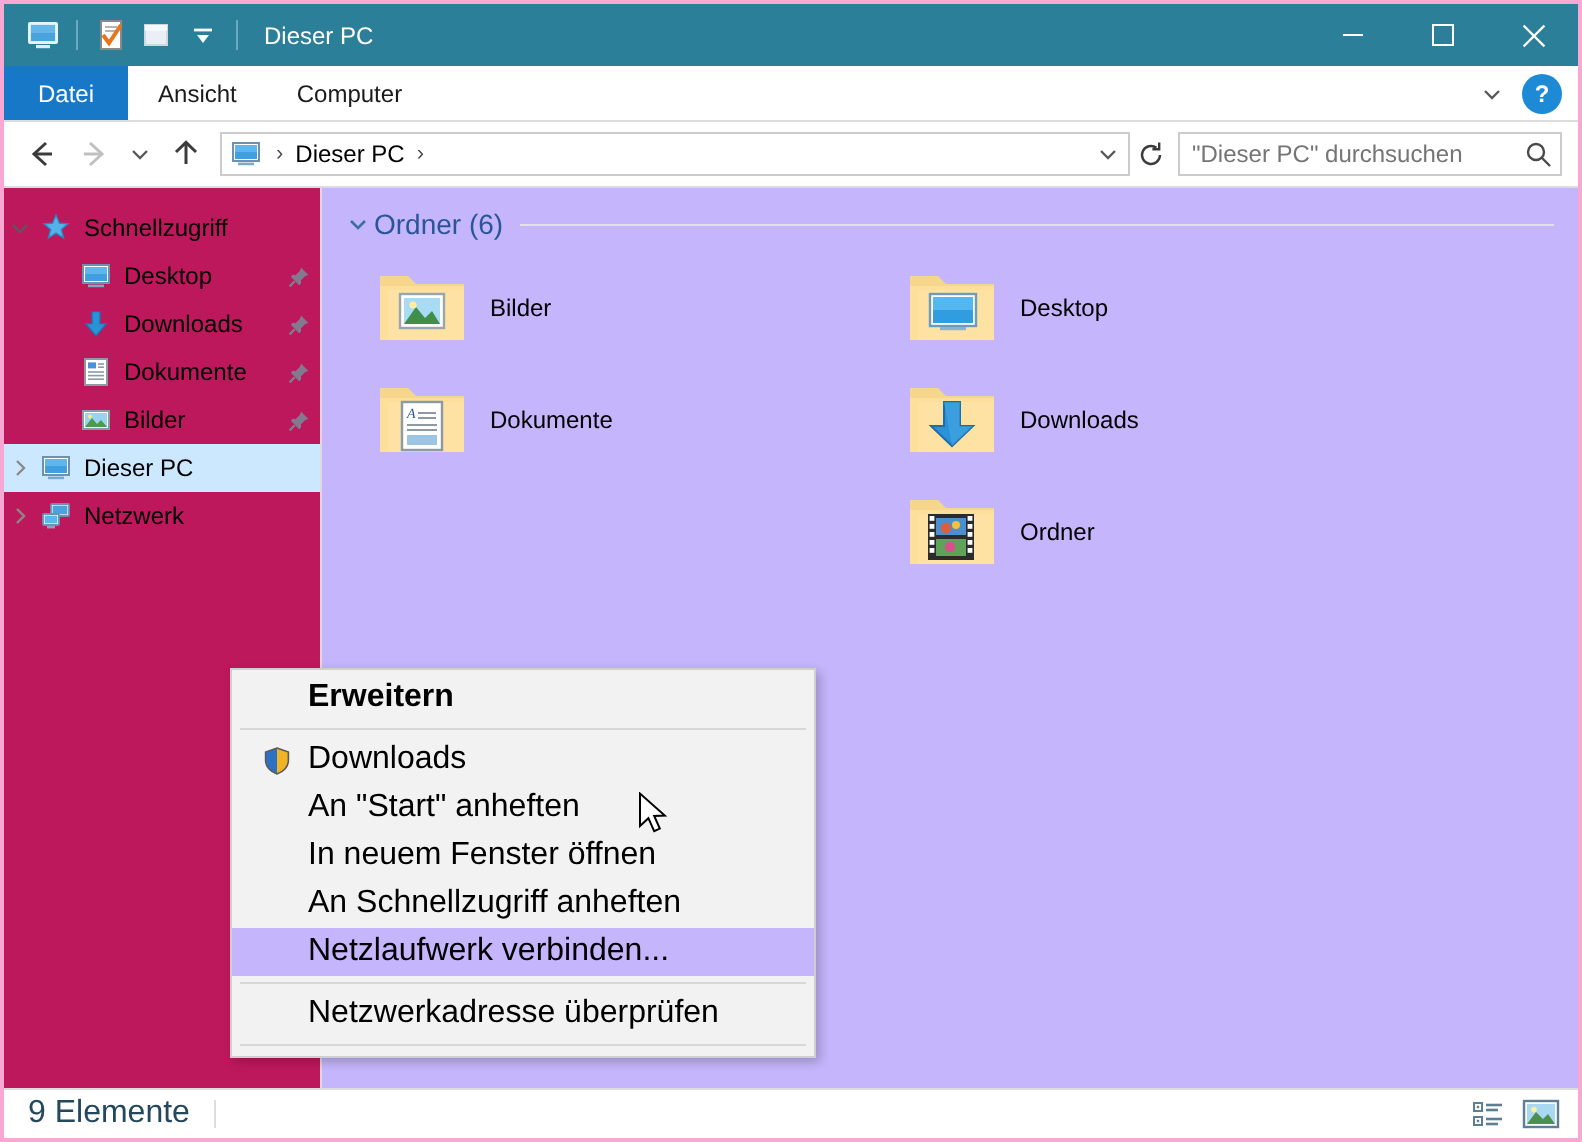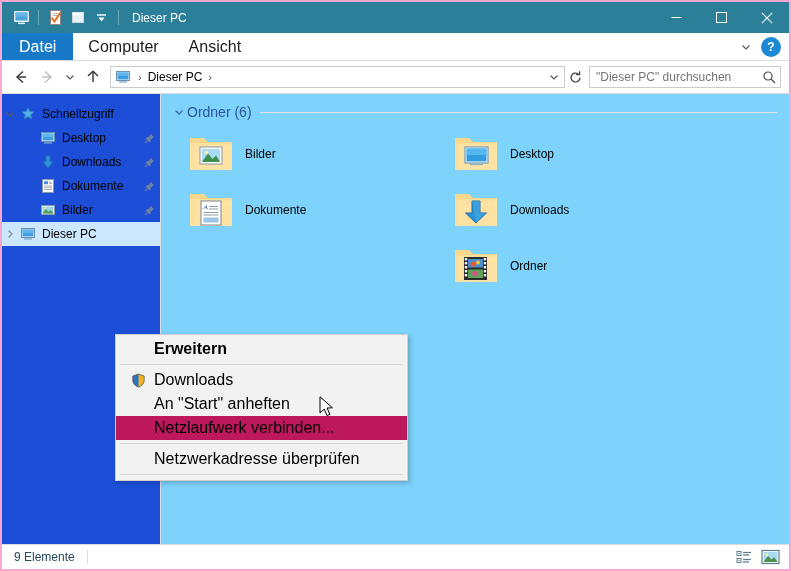--- a/index.html
+++ b/index.html
@@ -84,21 +84,21 @@
     display: flex;
     align-items: stretch;
     border-bottom: 1px solid #dcdcdc;
     flex: 0 0 auto;
     position: relative;
   }
   .tab {
     display: flex;
     align-items: center;
     padding: 0 15px;
-    font-size: 16px;
+    font-size: 12px;
     color: #1b1b1b;
     cursor: default;
   }
   .tab.file {
     background: #1878c8;
     color: #fff;
     padding: 0 17px;
   }
   .ribbon-right {
     margin-left: auto;
@@ -216,21 +216,21 @@
   .bodyrow {
     flex: 1 1 auto;
     display: flex;
     min-height: 0;
     border-top: 1px solid #dcdcdc;
     position: relative;
   }
   .navpane {
     width: 159px;
     flex: 0 0 159px;
-    background: #1d4ed8;
+    background: #be185d;
     border-right: 1px solid #dcdcdc;
     padding-top: 8px;
     box-sizing: border-box;
     position: relative;
     overflow: hidden;
   }
   .nav-item {
     height: 24px;
     display: flex;
     align-items: center;
@@ -262,21 +262,21 @@
     display: flex;
     align-items: center;
     justify-content: center;
     opacity: .85;
   }
   .indent-1 { padding-left: 20px; }
 
   
   .content {
     flex: 1 1 auto;
-    background: #7dd3fc;
+    background: #c4b5fd;
     position: relative;
     overflow: hidden;
   }
   .group-header {
     display: flex;
     align-items: center;
     padding: 10px 12px 0 10px;
   }
   .group-chev {
     width: 16px;
@@ -325,21 +325,21 @@
   .statusbar {
     height: 25px;
     flex: 0 0 auto;
     border-top: 1px solid #dcdcdc;
     background: #fff;
     display: flex;
     align-items: center;
     padding: 0 6px 0 12px;
     box-sizing: border-box;
   }
-  .status-text { font-size: 12px; color: #24485e; }
+  .status-text { font-size: 16px; color: #24485e; }
   .status-divider {
     width: 1px;
     height: 14px;
     background: #dcdcdc;
     margin-left: 12px;
   }
   .status-views {
     margin-left: auto;
     display: flex;
     align-items: center;
@@ -369,21 +369,21 @@
     height: 24px;
     display: flex;
     align-items: center;
     font-size: 16px;
     color: #000;
     padding-left: 12px;
     position: relative;
     white-space: nowrap;
   }
   .ctx-item.bold { font-weight: bold; }
-  .ctx-item.hover { background: #be185d; }
+  .ctx-item.hover { background: #c4b5fd; }
   .ctx-ico {
     width: 20px;
     flex: 0 0 20px;
     display: flex;
     align-items: center;
     justify-content: center;
     margin-right: 6px;
   }
   .ctx-ico.empty { }
   .ctx-label { }
@@ -454,22 +454,22 @@
         <svg width="12" height="12" viewBox="0 0 12 12">
           <line x1="0.8" y1="0.8" x2="11.2" y2="11.2" stroke="#ffffff" stroke-width="1.1"></line>
           <line x1="11.2" y1="0.8" x2="0.8" y2="11.2" stroke="#ffffff" stroke-width="1.1"></line>
         </svg>
       </div>
     </div>
   </div>
 
   <div class="ribbon">
     <div class="tab file">Datei</div>
+    <div class="tab">Ansicht</div>
     <div class="tab">Computer</div>
-    <div class="tab">Ansicht</div>
     <div class="ribbon-right">
       <div class="ribbon-chev">
         <svg width="12" height="12" viewBox="0 0 12 12">
             <path d="M2.5 4.5 L6 8 L9.5 4.5" fill="none" stroke="#5a5a5a" stroke-width="1.2"></path>
           </svg>
       </div>
       <div class="help-btn">?</div>
     </div>
   </div>
 
@@ -639,20 +639,37 @@
           <svg width="16" height="16" viewBox="0 0 16 16">
             <rect x="1.5" y="2.5" width="13" height="9" fill="#ffffff" stroke="#6b92b0" stroke-width="1"></rect>
             <rect x="2.5" y="3.5" width="11" height="7" fill="#3f9fe0"></rect>
             <rect x="2.5" y="3.5" width="11" height="3.5" fill="#5fb6ee"></rect>
             <rect x="4" y="12.3" width="8" height="1.3" fill="#7ea9c4"></rect>
           </svg>
         </span>
         <span class="nav-label">Dieser PC</span>
       </div>
 
+      <div class="nav-item">
+        <span class="nav-chev">
+          <svg width="10" height="10" viewBox="0 0 10 10">
+              <path d="M3.5 1.5 L7 5 L3.5 8.5" fill="none" stroke="#8a8a8a" stroke-width="1.2"></path>
+            </svg>
+        </span>
+        <span class="nav-ico">
+          <svg width="16" height="16" viewBox="0 0 16 16">
+            <rect x="5.5" y="2" width="9" height="6" rx="0.5" fill="#ffffff" stroke="#6b92b0" stroke-width="0.9"></rect>
+            <rect x="6.3" y="2.8" width="7.4" height="4.4" fill="#4aa3dd"></rect>
+            <rect x="1.5" y="7" width="8" height="5.5" rx="0.5" fill="#ffffff" stroke="#6b92b0" stroke-width="0.9"></rect>
+            <rect x="2.3" y="7.8" width="6.4" height="3.9" fill="#5fb6ee"></rect>
+            <rect x="3.5" y="13" width="4" height="1.2" fill="#7ea9c4"></rect>
+          </svg>
+        </span>
+        <span class="nav-label">Netzwerk</span>
+      </div>
     </div>
 
     <div class="content">
 
       <div class="group-header">
         <span class="group-chev">
           <svg width="12" height="12" viewBox="0 0 12 12">
               <path d="M2.5 4.5 L6 8 L9.5 4.5" fill="none" stroke="#3b6ea5" stroke-width="1.3"></path>
             </svg>
         </span>
@@ -774,21 +791,29 @@
         </span>
         <span class="ctx-label">Downloads</span>
       </div>
 
       <div class="ctx-item">
         <span class="ctx-ico empty"></span>
         <span class="ctx-label">An "Start" anheften</span>
       </div>
 
 
-
+      <div class="ctx-item">
+        <span class="ctx-ico empty"></span>
+        <span class="ctx-label">In neuem Fenster öffnen</span>
+      </div>
+
+      <div class="ctx-item">
+        <span class="ctx-ico empty"></span>
+        <span class="ctx-label">An Schnellzugriff anheften</span>
+      </div>
 
       <div class="ctx-item hover">
         <span class="ctx-ico empty"></span>
         <span class="ctx-label">Netzlaufwerk verbinden...</span>
       </div>
 
       <div class="ctx-sep"></div>
 
       <div class="ctx-item">
         <span class="ctx-ico empty"></span>

